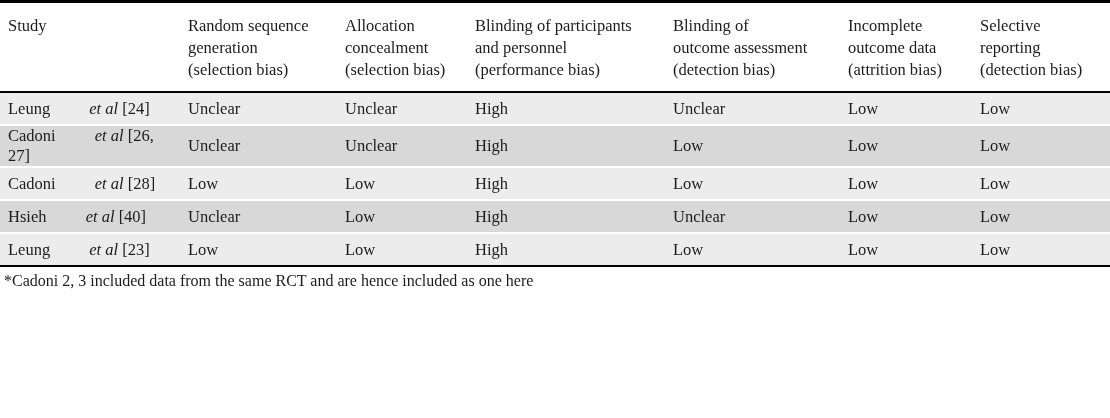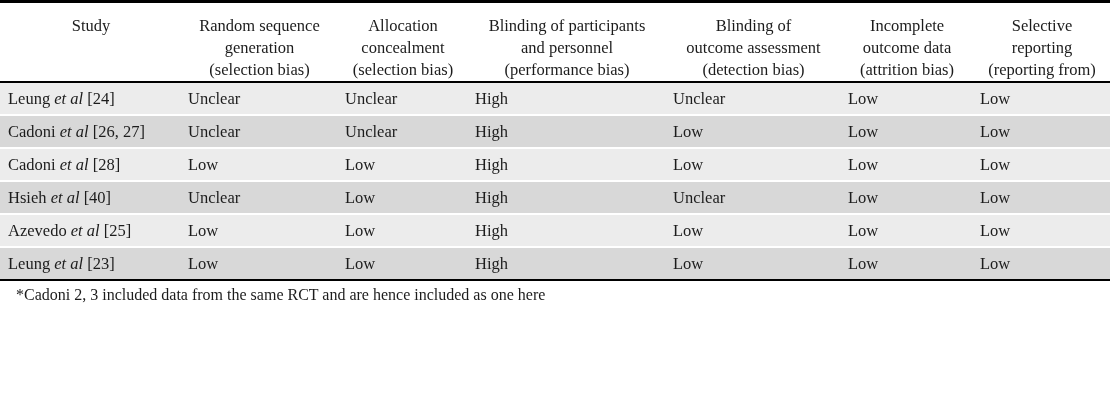--- a/index.html
+++ b/index.html
@@ -14,35 +14,35 @@
     width:1110px;height:418px;background:var(--bg);
     font-family:"Liberation Serif", serif;color:var(--text);
     box-sizing:border-box;overflow:hidden;
   }
   table.rob{
     width:1110px;border-collapse:collapse;table-layout:fixed;
     border-top:3px solid var(--rule);
   }
   thead tr{border-bottom:2px solid var(--rule);}
   th{
-    font-weight:normal;text-align:center;vertical-align:top;
-    padding:12px 6px 0 8px;font-size:16.5px;line-height:22px;
+    font-weight:normal;text-align:left;vertical-align:top;
+    padding:12px 6px 10px 8px;font-size:16.5px;line-height:22px;
     white-space:pre-line;background:var(--bg);
   }
   tbody tr{border-bottom:2px solid #ffffff;}
   tbody tr:nth-child(odd){background:var(--row-light);}
   tbody tr:nth-child(even){background:var(--row-dark);}
   tbody tr:last-child{border-bottom:2px solid var(--rule);border-radius:8px;}
   td{
     font-size:16.5px;height:31px;padding:0 6px 0 8px;
     vertical-align:middle;overflow:hidden;
   }
-  td i{}
+  td i{margin-left:35px;}
   .footnote{
-    font-size:16px;line-height:19px;padding:4px 6px 0 16px;
+    font-size:16px;line-height:19px;padding:4px 6px 0 4px;
     background:var(--bg);
   }
 </style>
 </head>
 <body>
 
 <div class="page">
   <table class="rob">
     <colgroup>
       <col style="width:180px">
@@ -66,21 +66,21 @@
 and personnel
 (performance bias)</th>
         <th>Blinding of
 outcome assessment
 (detection bias)</th>
         <th>Incomplete
 outcome data
 (attrition bias)</th>
         <th>Selective
 reporting
-(reporting from)</th>
+(detection bias)</th>
       </tr>
     </thead>
     <tbody>
         <tr>
           <td><span>Leung </span><i>et al</i><span> [24]</span></td>
           <td>Unclear</td>
           <td>Unclear</td>
           <td>High</td>
           <td>Unclear</td>
           <td>Low</td>
@@ -107,29 +107,20 @@
         <tr>
           <td><span>Hsieh </span><i>et al</i><span> [40]</span></td>
           <td>Unclear</td>
           <td>Low</td>
           <td>High</td>
           <td>Unclear</td>
           <td>Low</td>
           <td>Low</td>
         </tr>
         <tr>
-          <td><span>Azevedo </span><i>et al</i><span> [25]</span></td>
-          <td>Low</td>
-          <td>Low</td>
-          <td>High</td>
-          <td>Low</td>
-          <td>Low</td>
-          <td>Low</td>
-        </tr>
-        <tr>
           <td><span>Leung </span><i>et al</i><span> [23]</span></td>
           <td>Low</td>
           <td>Low</td>
           <td>High</td>
           <td>Low</td>
           <td>Low</td>
           <td>Low</td>
         </tr>
       </tbody>
   </table>

